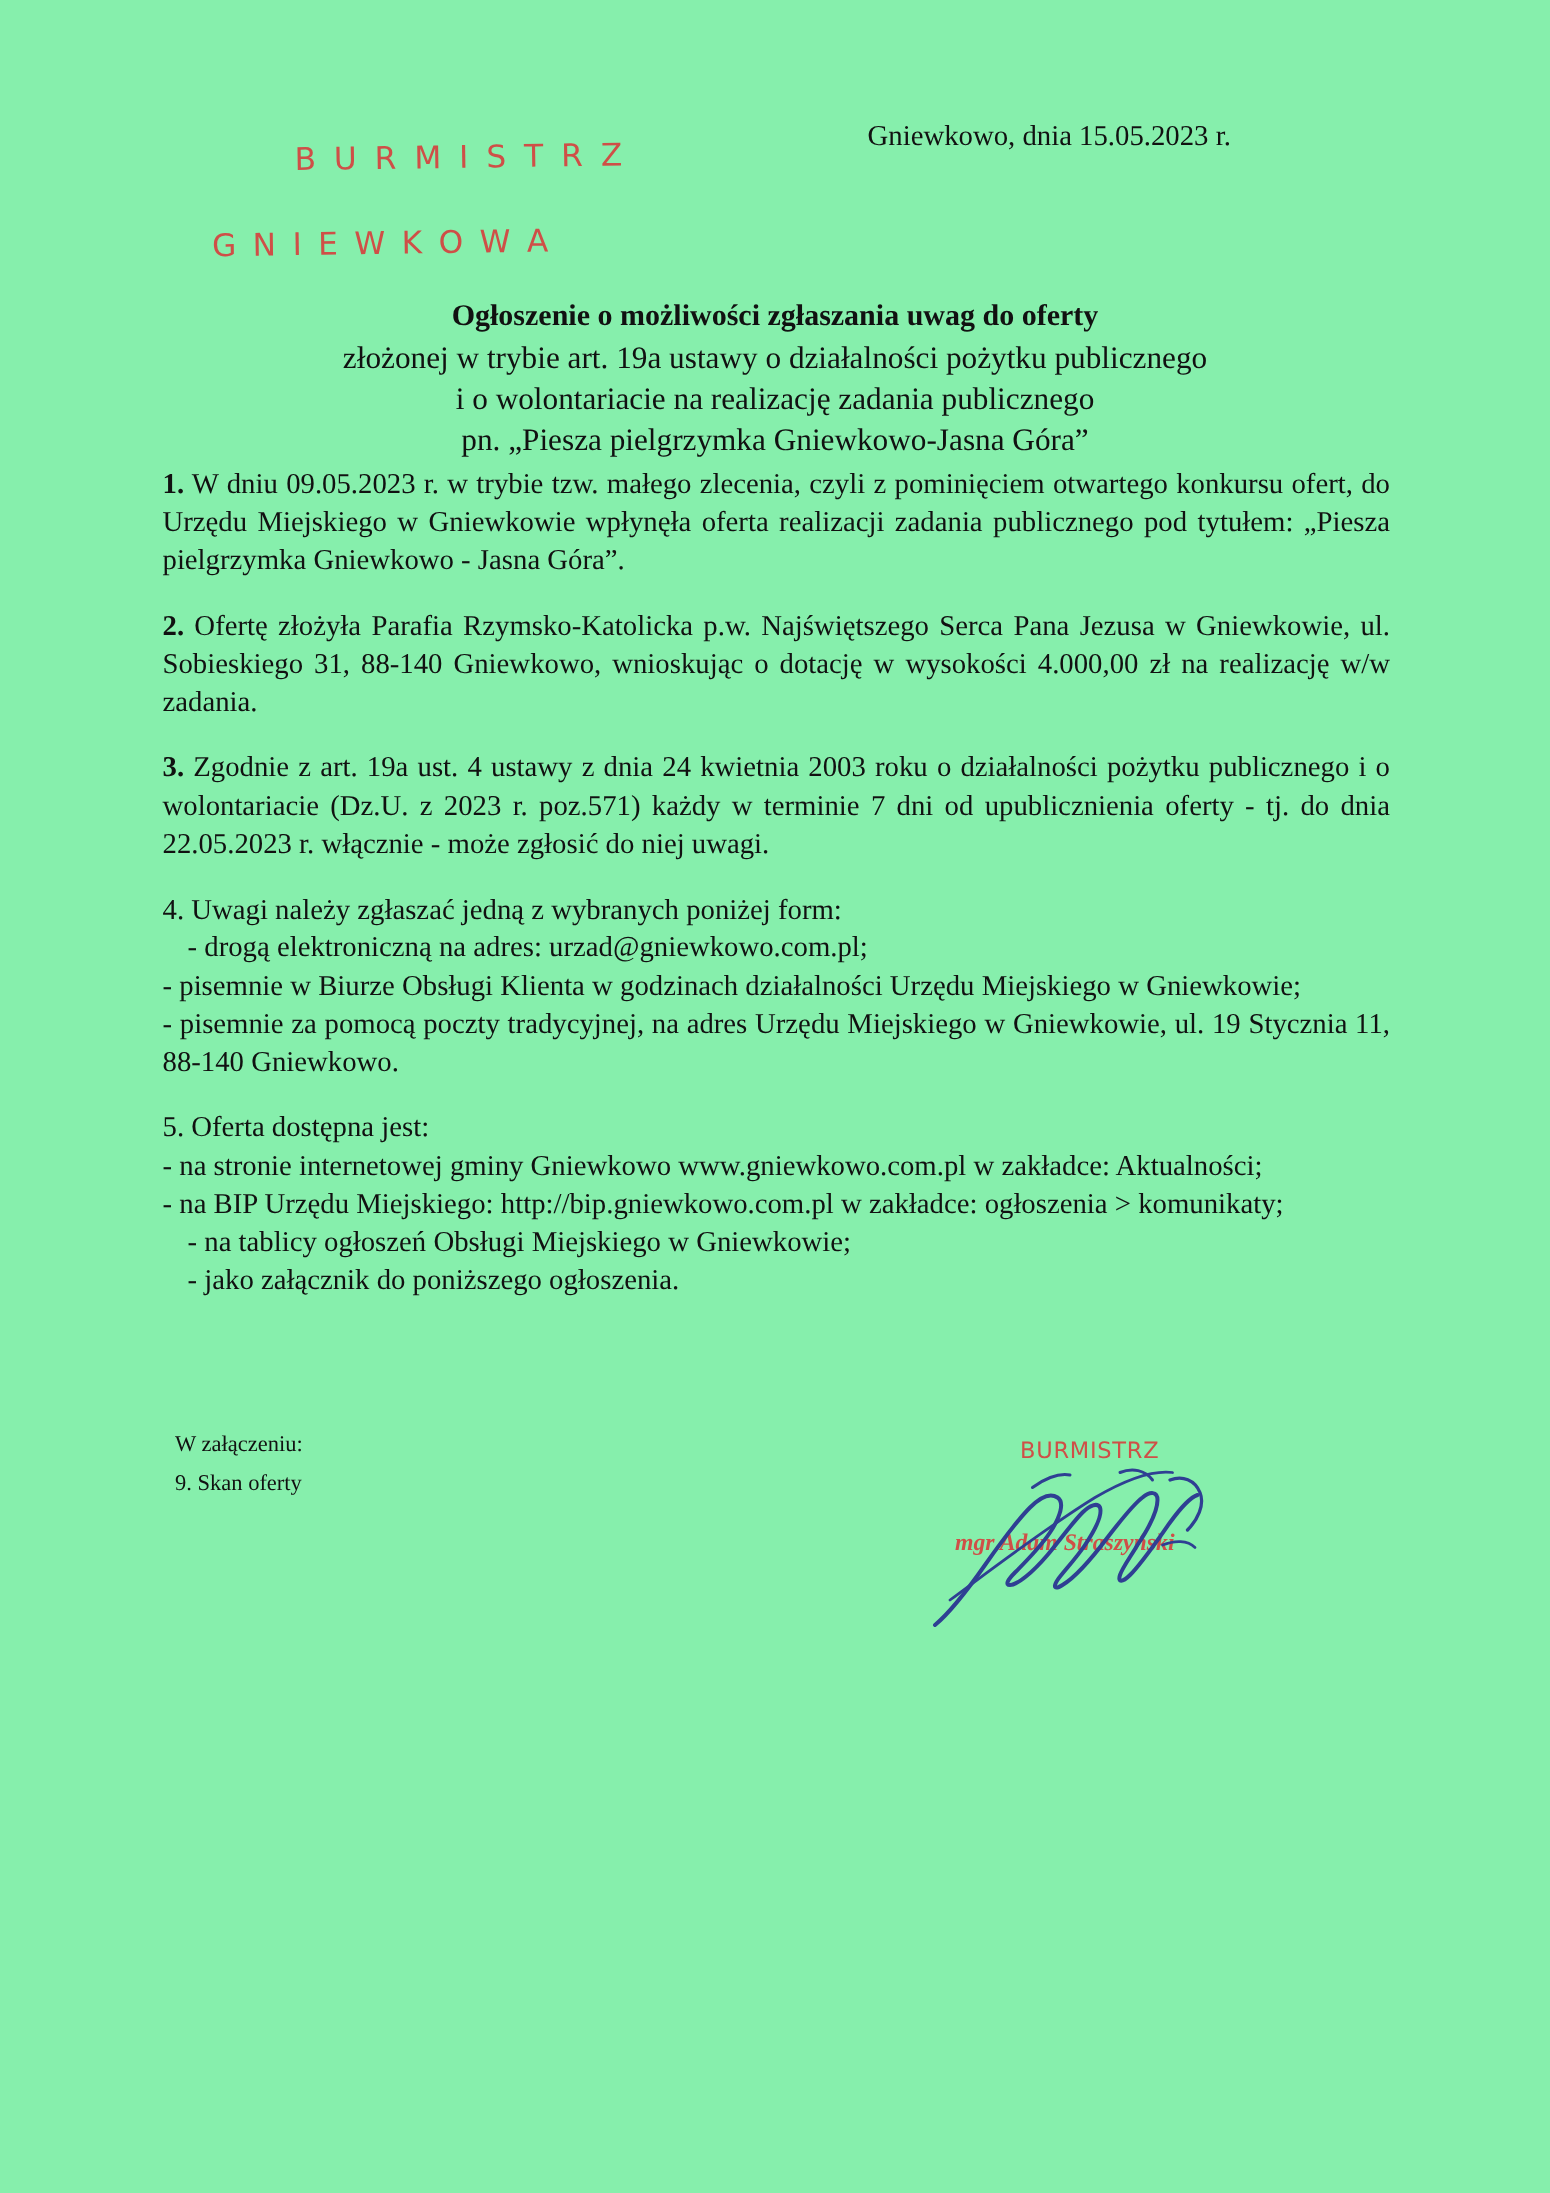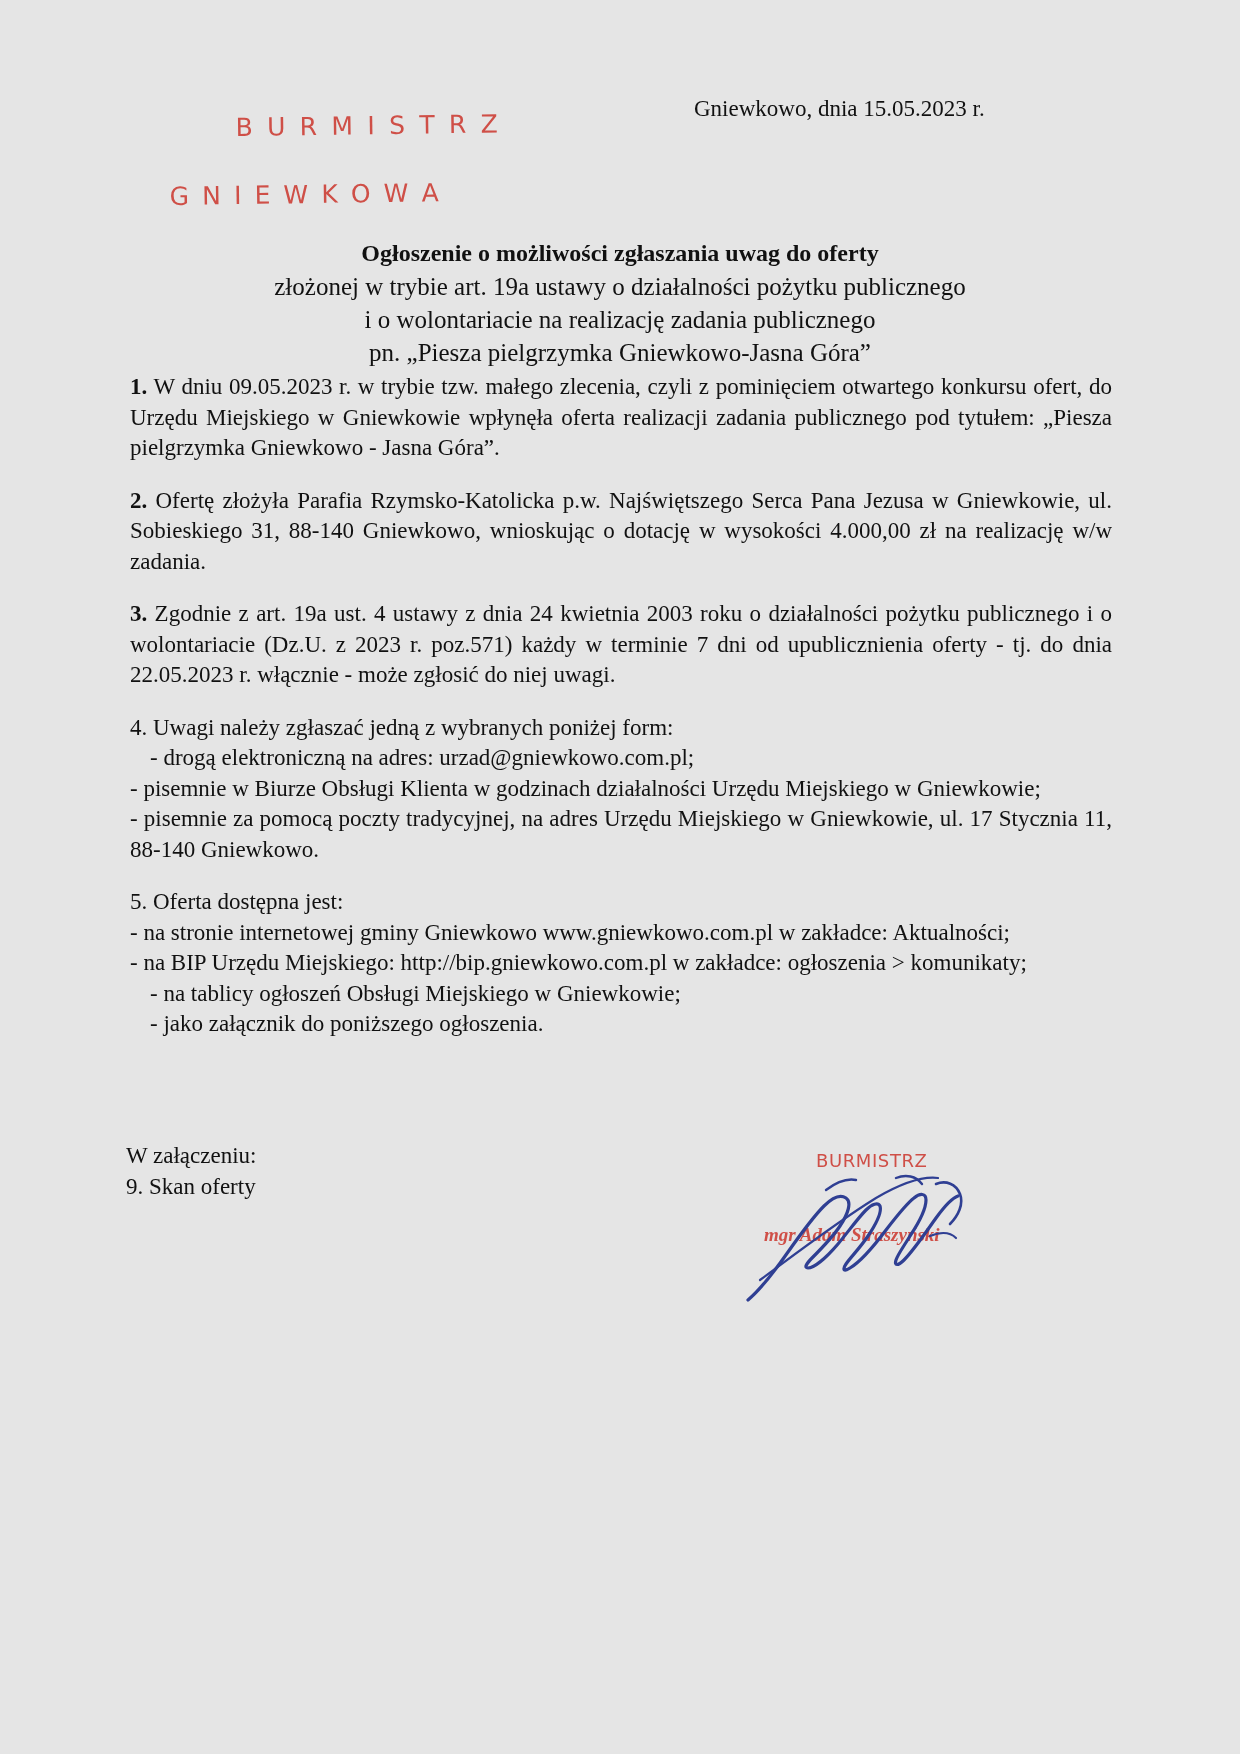--- a/index.html
+++ b/index.html
@@ -9,21 +9,21 @@
     background: #ffffff;
   }
   body {
     font-family: "Liberation Serif", "DejaVu Serif", serif;
     color: #111111;
   }
   .page {
     position: relative;
     width: 1240px;
     height: 1754px;
-    background: #e5e5e5;
+    background: #86efac;
     overflow: hidden;
     box-sizing: border-box;
   }
 
   
   .header-row {
     position: absolute;
     top: 78px;
     left: 0;
     width: 1240px;
@@ -93,23 +93,23 @@
     font-size: 23px;
     line-height: 30.5px;
   }
   .list-para .lead { display: block; text-align: left; margin-bottom: 0; }
   .list-para .item { display: block; text-align: justify; text-justify: inter-word; }
   .list-para .item.left { text-align: left; margin-left: 20px; }
 
   
   .closing {
     position: absolute;
-    left: 126px;
+    left: 140px;
     top: 1140px;
-    font-size: 23px;
+    font-size: 18px;
     line-height: 31px;
   }
 
   
   .sig-wrap {
     position: absolute;
     left: 740px;
     top: 1150px;
     width: 300px;
     height: 160px;
@@ -174,21 +174,21 @@
     <p class="para"><span class="num">1.</span><span> W dniu 09.05.2023 r. w trybie tzw. małego zlecenia, czyli z pominięciem otwartego konkursu ofert, do Urzędu Miejskiego w Gniewkowie wpłynęła oferta realizacji zadania publicznego pod tytułem: „Piesza pielgrzymka Gniewkowo - Jasna Góra”.</span></p>
 
     <p class="para"><span class="num">2.</span><span> Ofertę złożyła Parafia Rzymsko-Katolicka p.w. Najświętszego Serca Pana Jezusa w Gniewkowie, ul. Sobieskiego 31, 88-140 Gniewkowo, wnioskując o dotację w wysokości 4.000,00 zł na realizację w/w zadania.</span></p>
 
     <p class="para"><span class="num">3.</span><span> Zgodnie z art. 19a ust. 4 ustawy z dnia 24 kwietnia 2003 roku o działalności pożytku publicznego i o wolontariacie (Dz.U. z 2023 r. poz.571) każdy w terminie 7 dni od upublicznienia oferty - tj. do dnia   22.05.2023 r. włącznie - może zgłosić do niej uwagi.</span></p>
 
     <div class="list-para">
       <span class="lead"><span class="num">4.</span><span> Uwagi należy zgłaszać jedną z wybranych poniżej form:</span></span>
       <span class="item left">- drogą elektroniczną na adres: urzad@gniewkowo.com.pl;</span>
       <span class="item">- pisemnie w Biurze Obsługi Klienta w godzinach działalności Urzędu Miejskiego w Gniewkowie;</span>
-      <span class="item">- pisemnie za pomocą poczty tradycyjnej, na adres Urzędu Miejskiego w Gniewkowie, ul. 17 Stycznia 11, 88-140 Gniewkowo.</span>
+      <span class="item">- pisemnie za pomocą poczty tradycyjnej, na adres Urzędu Miejskiego w Gniewkowie, ul. 19 Stycznia 11, 88-140 Gniewkowo.</span>
     </div>
 
     <div class="list-para">
       <span class="lead"><span class="num">5.</span><span> Oferta dostępna jest:</span></span>
       <span class="item">- na stronie internetowej gminy Gniewkowo www.gniewkowo.com.pl w zakładce: Aktualności;</span>
       <span class="item">- na BIP Urzędu Miejskiego: http://bip.gniewkowo.com.pl w zakładce: ogłoszenia &gt; komunikaty;</span>
       <span class="item left">- na tablicy ogłoszeń Obsługi Miejskiego w Gniewkowie;</span>
       <span class="item left">- jako załącznik do poniższego ogłoszenia.</span>
     </div>
 

